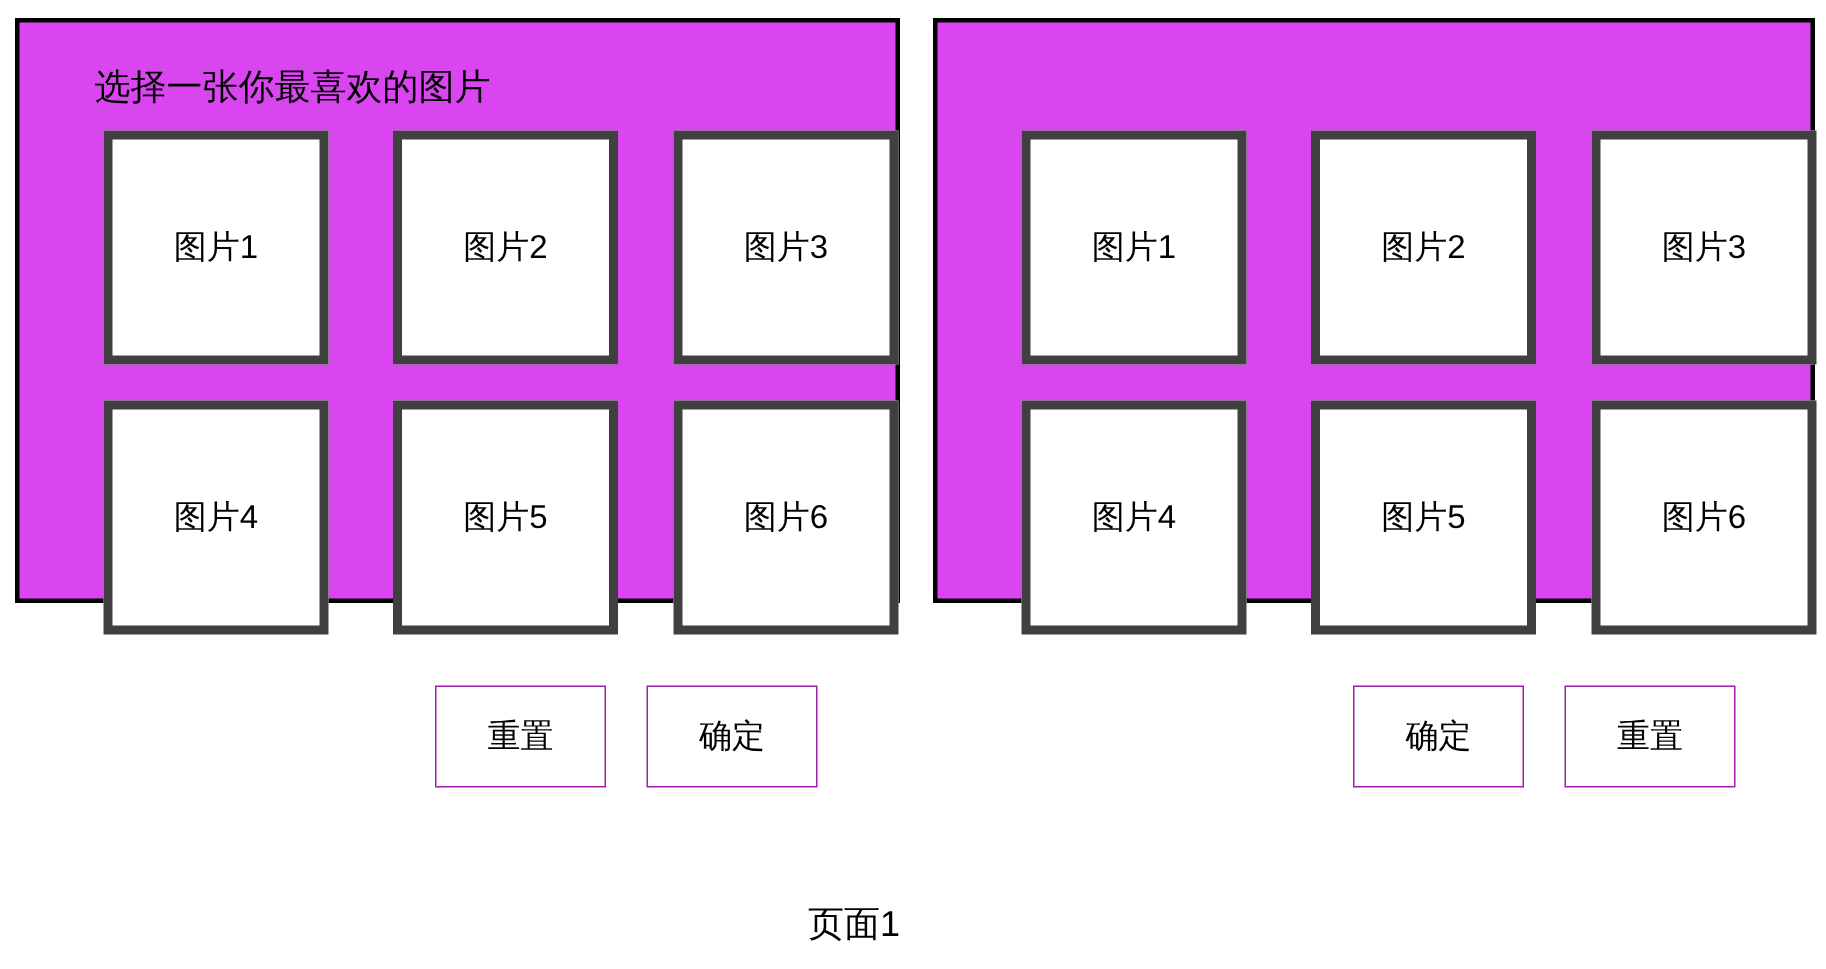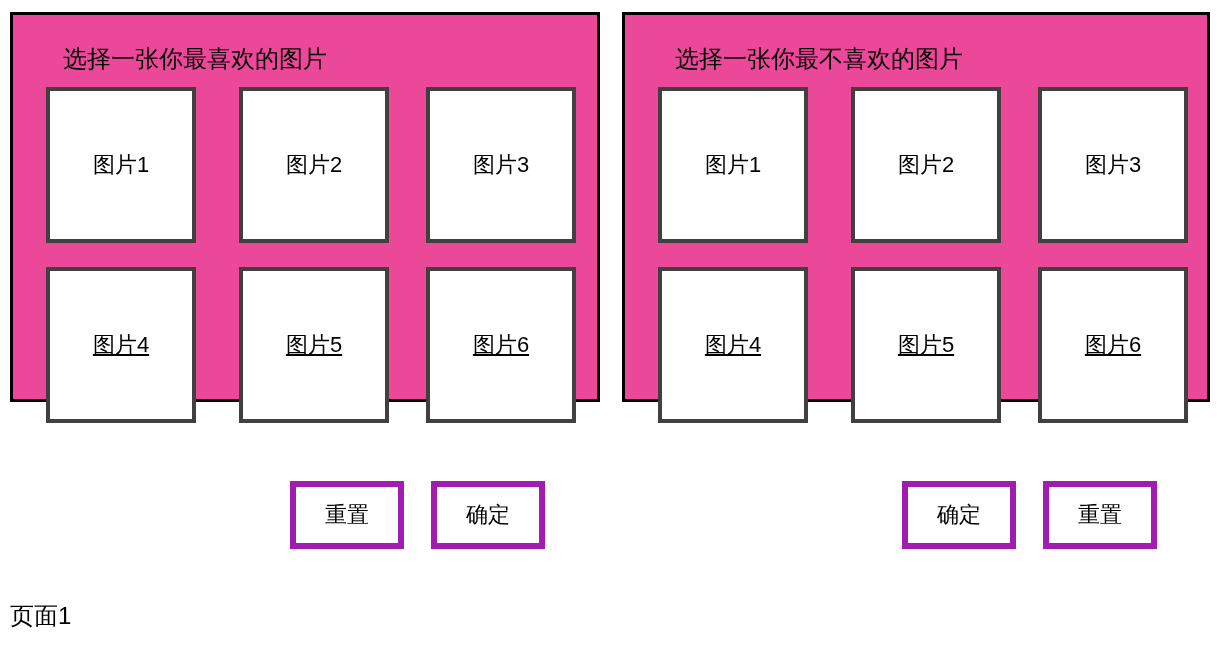--- a/index.html
+++ b/index.html
@@ -14,81 +14,82 @@
     width: 1217px;
     height: 646px;
     background: #ffffff;
     overflow: hidden;
   }
   .panel {
     position: absolute;
     top: 12px;
     height: 390px;
     border: 3px solid #000000;
-    background: #ec4899;
+    background: #d946ef;
     box-sizing: border-box;
   }
   .panel-1 { left: 10px;  width: 590px; }
   .panel-2 { left: 622px; width: 588px; }
 
   .panel-title {
     position: absolute;
     left: 50px;
     top: 30px;
     font-size: 24px;
     line-height: 1.2;
     white-space: nowrap;
   }
 
   .image-box {
     position: absolute;
     width: 150px;
     height: 156px;
-    border: 4px solid #404040;
+    border: 6px solid #404040;
     box-sizing: border-box;
     background: #ffffff;
     display: flex;
     align-items: center;
     justify-content: center;
     cursor: pointer;
+    margin-left: 23px;
   }
   .image-box .image-label {
     font-size: 22px;
   }
   .col-1 { left: 33px;  }
   .col-2 { left: 226px; }
   .col-3 { left: 413px; }
   .row-1 { top: 72px;  }
-  .row-2 { top: 252px; text-decoration: underline; }
+  .row-2 { top: 252px; }
 
   .btn {
     position: absolute;
-    top: 466px;
+    top: 442px;
     width: 114px;
     height: 68px;
-    border: 6px solid #a21caf;
+    border: 1px solid #a21caf;
     box-sizing: border-box;
     background: #ffffff;
     display: flex;
     align-items: center;
     justify-content: center;
     font-size: 22px;
     font-family: inherit;
     color: #000000;
     cursor: pointer;
     padding: 0;
   }
   .btn-pos-1 { left: 277px; }
   .btn-pos-2 { left: 418px; }
 
   .page-caption {
     position: absolute;
     top: 600px;
     font-size: 24px;
-    text-align: left;
+    text-align: right;
   }
   .caption-1 { left: 10px;  width: 590px; }
   .caption-2 { left: 622px; width: 588px; }
 </style>
 </head>
 <body>
 
 <div class="canvas">
 
   <div class="panel panel-1">
@@ -111,21 +112,20 @@
     </div>
     <div class="image-box col-3 row-2">
       <span class="image-label">图片6</span>
     </div>
 
     <button class="btn btn-pos-1">重置</button>
     <button class="btn btn-pos-2">确定</button>
   </div>
 
   <div class="panel panel-2">
-    <div class="panel-title">选择一张你最不喜欢的图片</div>
 
     <div class="image-box col-1 row-1">
       <span class="image-label">图片1</span>
     </div>
     <div class="image-box col-2 row-1">
       <span class="image-label">图片2</span>
     </div>
     <div class="image-box col-3 row-1">
       <span class="image-label">图片3</span>
     </div>

